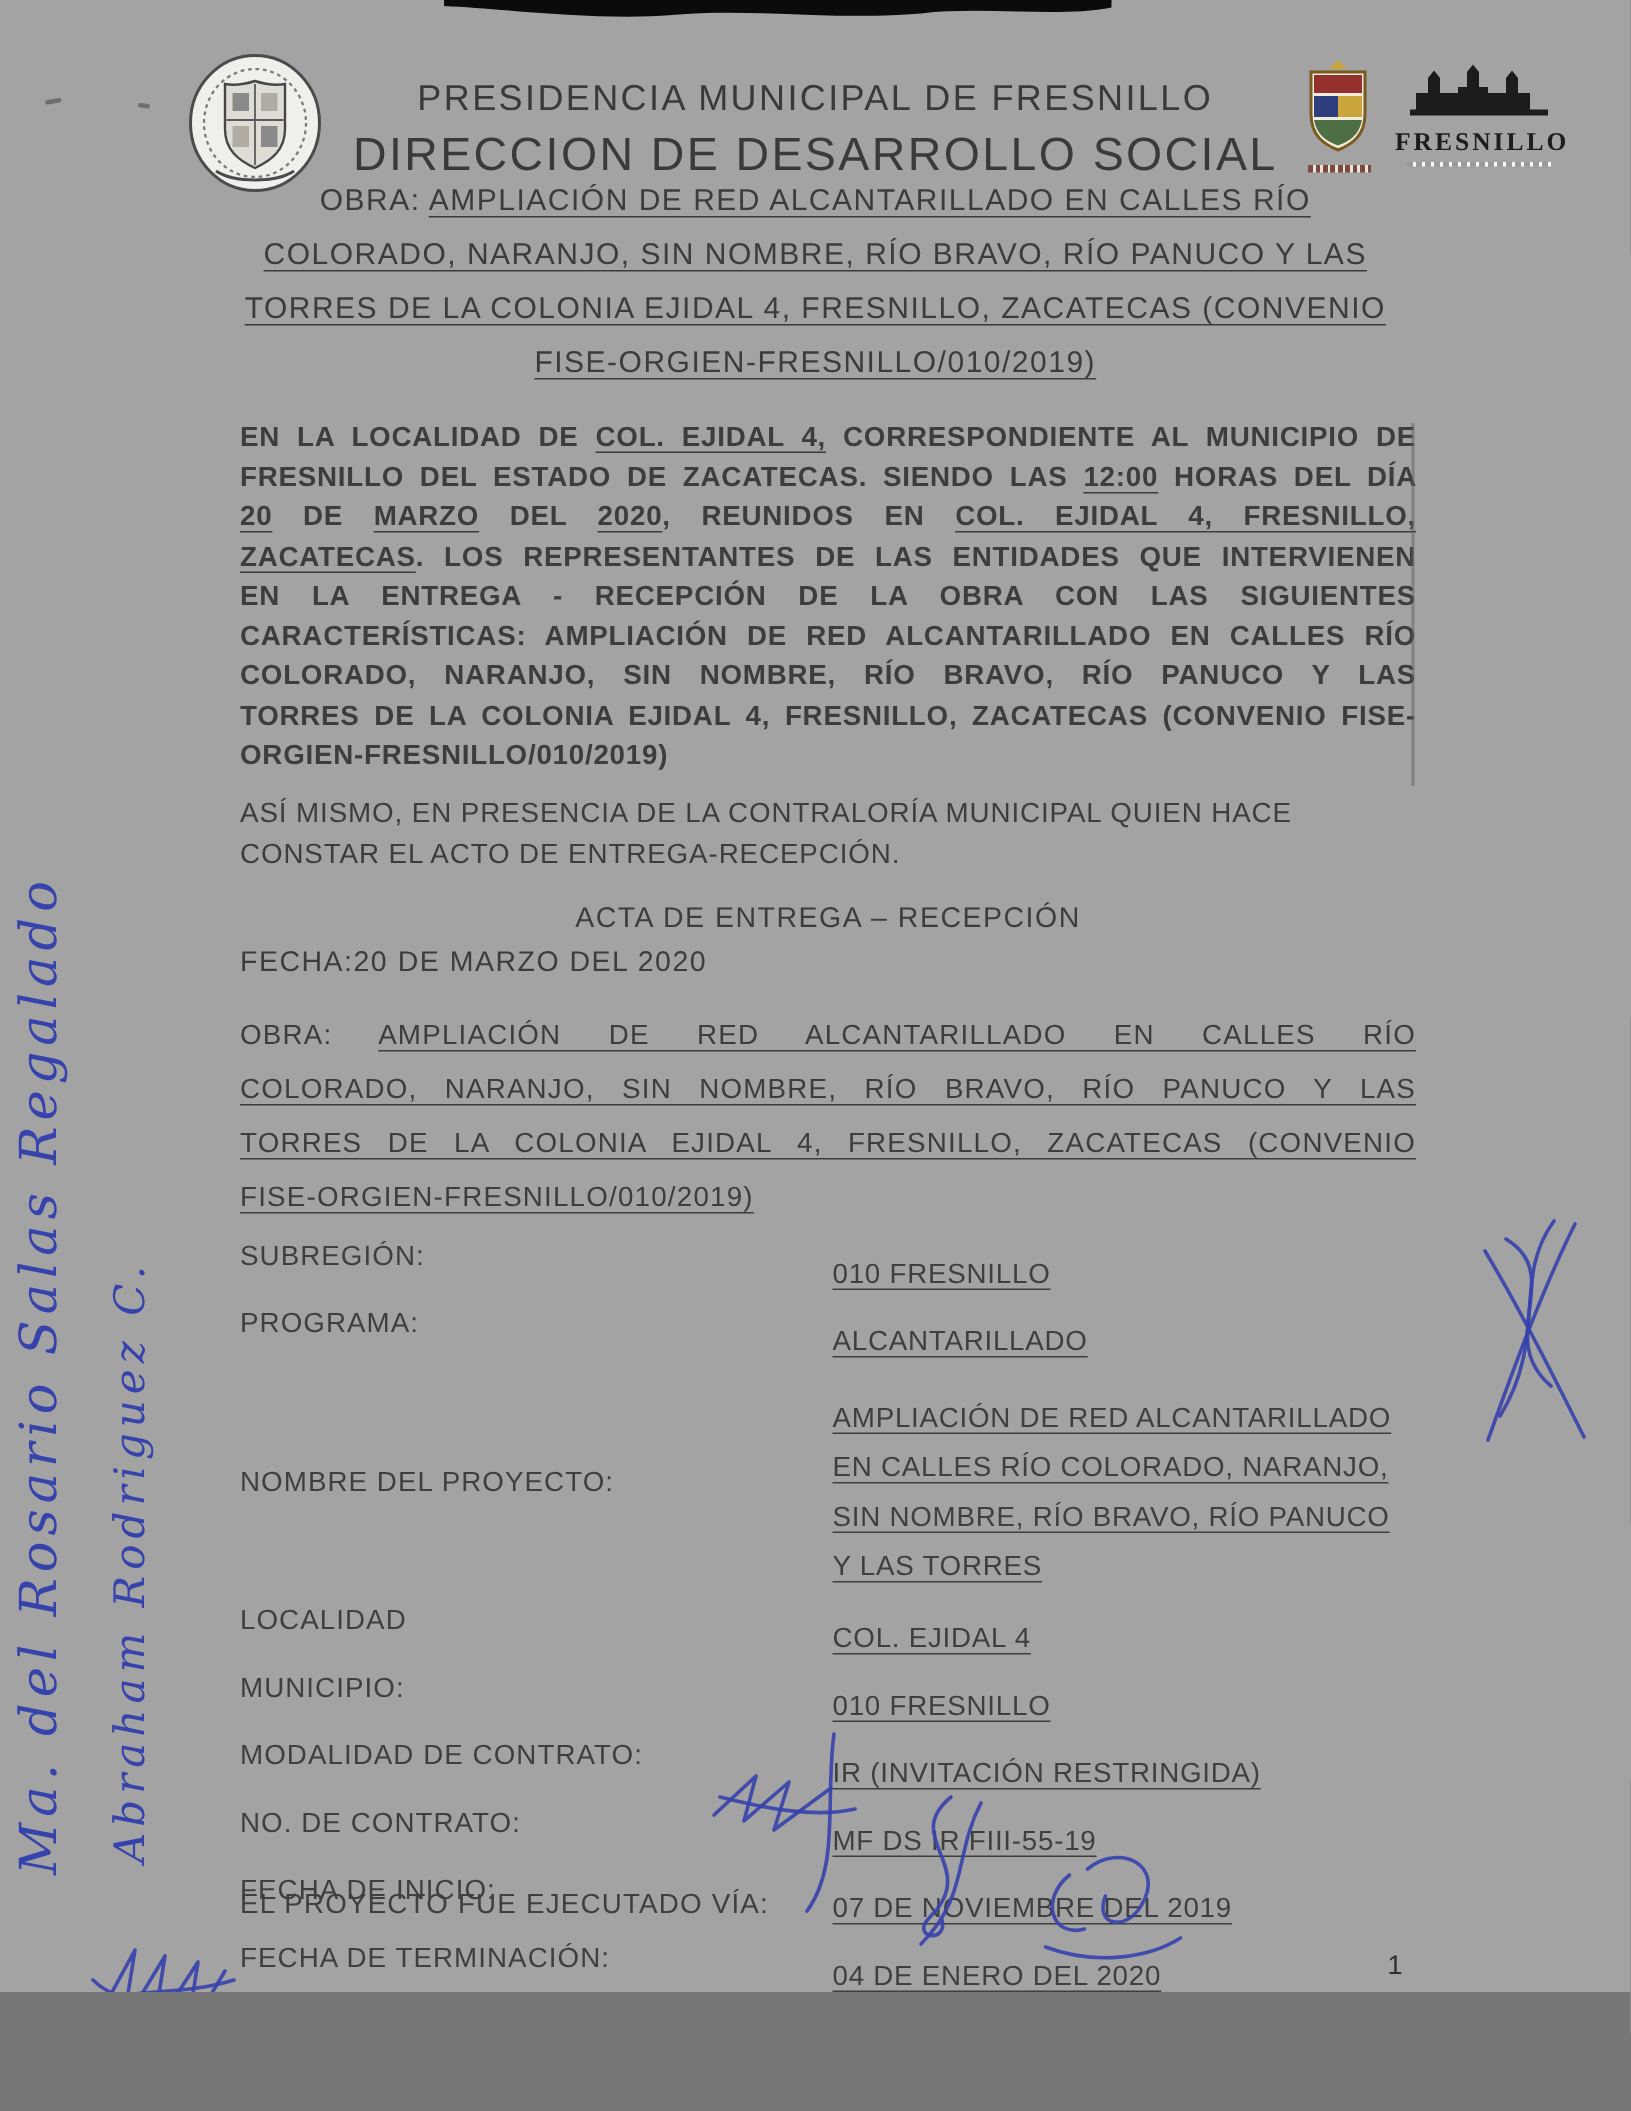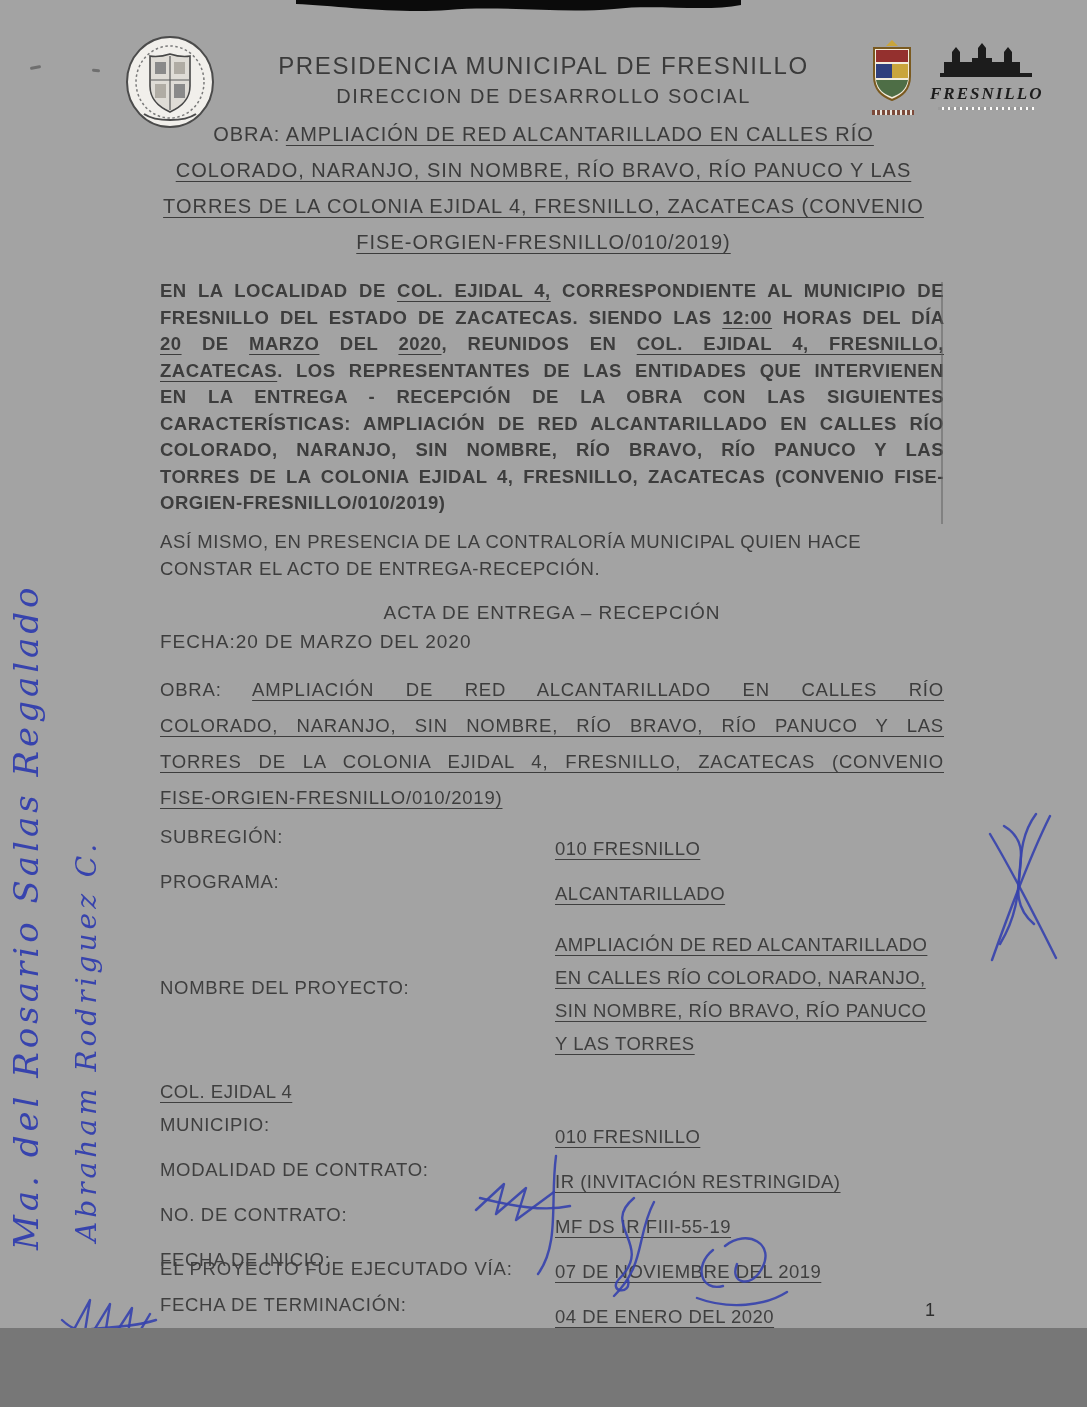--- a/index.html
+++ b/index.html
@@ -15,25 +15,25 @@
   .top-artifact{ position:absolute; left:296px; top:0; }
 
   .mark{ position:absolute; background:#6f6f6f; border-radius:2px; }
   .mark1{ left:30px; top:66px; width:11px; height:3px; transform:rotate(-10deg); }
   .mark2{ left:92px; top:69px; width:8px; height:3px; transform:rotate(6deg); }
 
   
   .seal{ position:absolute; left:124px; top:34px; }
   .hdr-title{ position:absolute; left:0; width:1087px; text-align:center; color:#3a3a3a; }
   .hdr-line1{ top:52px; font-size:24px; letter-spacing:1.6px; }
-  .hdr-line2{ top:85px; font-size:20px; letter-spacing:1.6px; }
+  .hdr-line2{ top:85px; font-size:31px; letter-spacing:1.6px; }
   .crest{ position:absolute; left:866px; top:38px; }
   .crest-years{ position:absolute; left:872px; top:110px; width:42px; height:5px;
     background:repeating-linear-gradient(90deg,#7c4a3a 0 3px,#e9e5de 3px 5px); }
-  .fres-logo{ position:absolute; left:930px; top:40px; width:112px; text-align:center;font-style:italic; }
+  .fres-logo{ position:absolute; left:930px; top:40px; width:112px; text-align:center; }
   .fres-word{ font-family:"Liberation Serif", serif; font-weight:bold; font-size:17px;
     letter-spacing:2px; color:#1d1d1d; margin-top:2px; }
   .fres-tagline{ margin:3px auto 0; width:96px; height:3px;
     background:repeating-linear-gradient(90deg,#9a9a9a 0 4px,#fcfbf9 4px 6px); }
 
   
   .obra-heading{ position:absolute; left:60px; top:116px; width:967px; text-align:center;
     font-size:20px; line-height:36px; letter-spacing:1px; color:#3c3c3c; }
 
   
@@ -132,20 +132,21 @@
     </div>
     <div class="field-row">
       <div class="field-label">PROGRAMA:</div>
       <div class="field-value u">ALCANTARILLADO</div>
     </div>
     <div class="field-row tall">
       <div class="field-label">NOMBRE DEL PROYECTO:</div>
       <div class="field-value u">AMPLIACIÓN DE RED ALCANTARILLADO EN CALLES RÍO COLORADO, NARANJO, SIN NOMBRE, RÍO BRAVO, RÍO PANUCO Y LAS TORRES</div>
     </div>
     <div class="field-row">
+      <div class="field-label">LOCALIDAD</div>
       <div class="field-value u">COL. EJIDAL 4</div>
     </div>
     <div class="field-row">
       <div class="field-label">MUNICIPIO:</div>
       <div class="field-value u">010 FRESNILLO</div>
     </div>
     <div class="field-row">
       <div class="field-label">MODALIDAD DE CONTRATO:</div>
       <div class="field-value u">IR (INVITACIÓN RESTRINGIDA)</div>
     </div>

